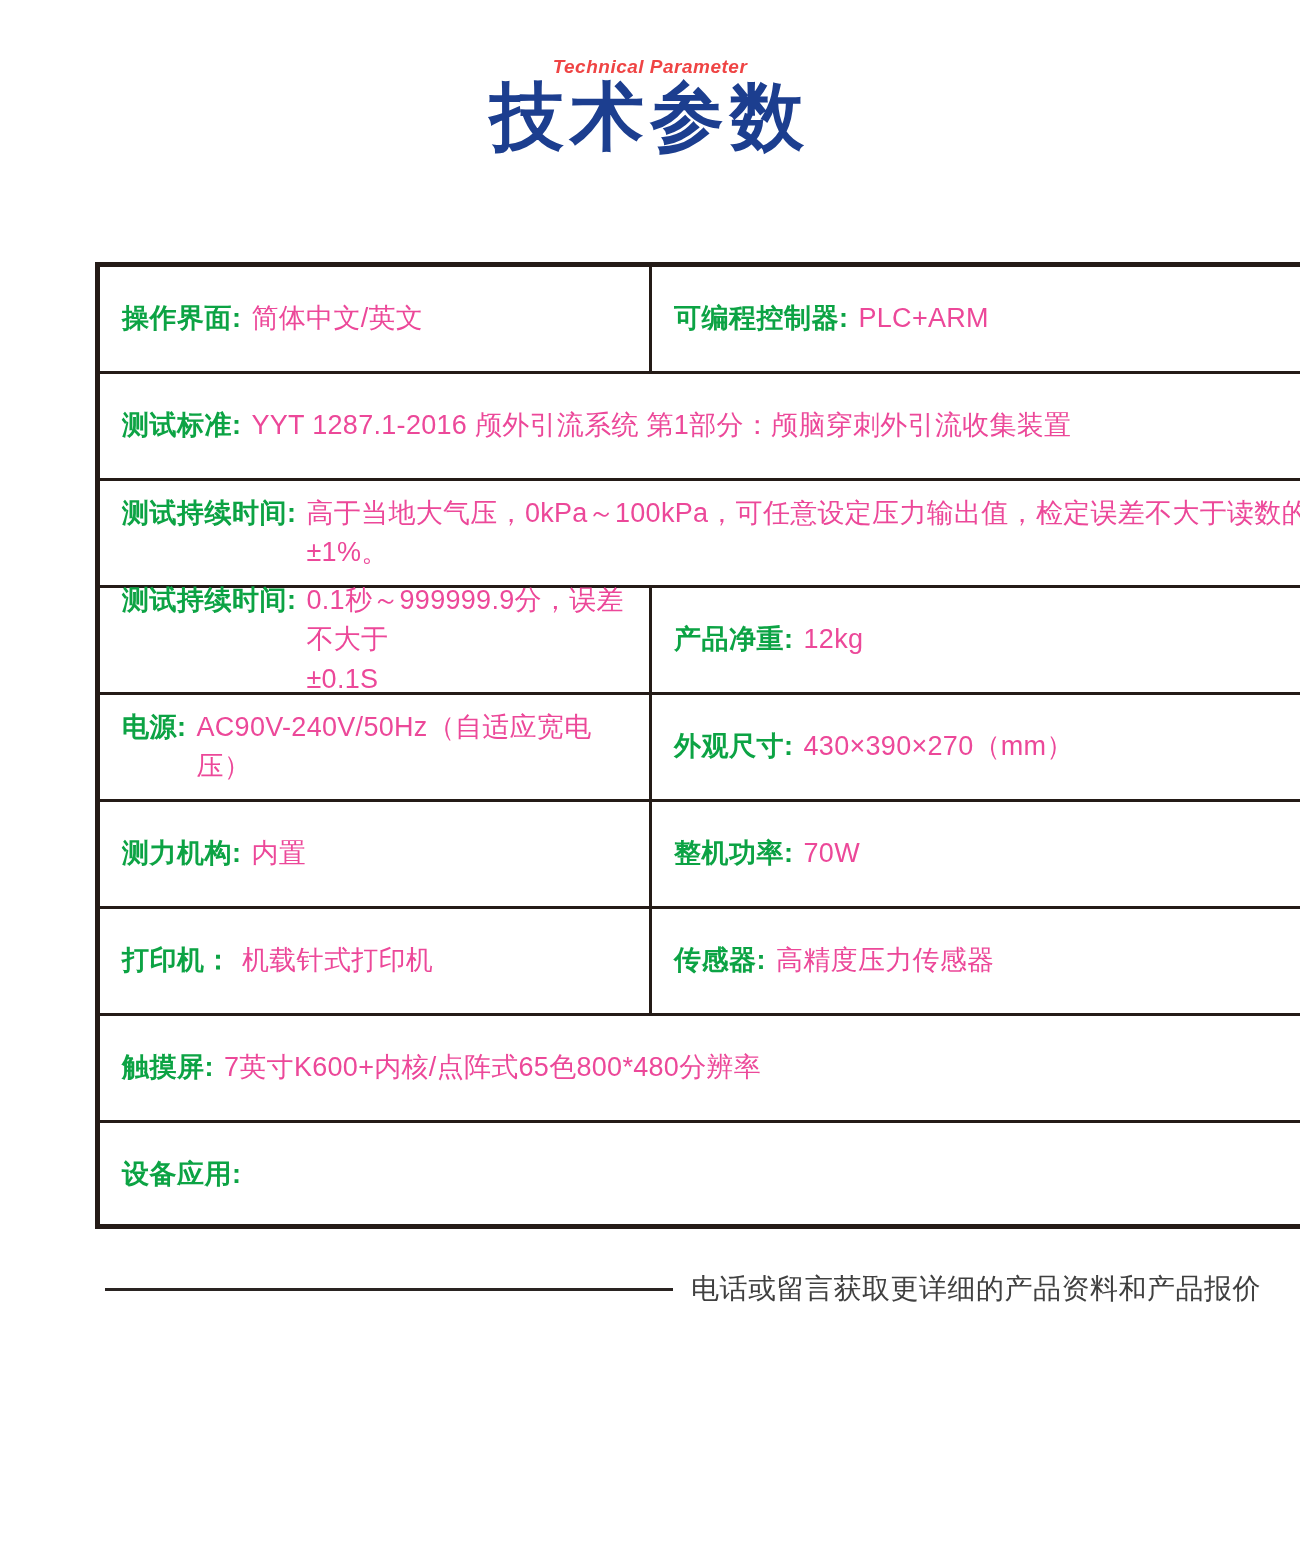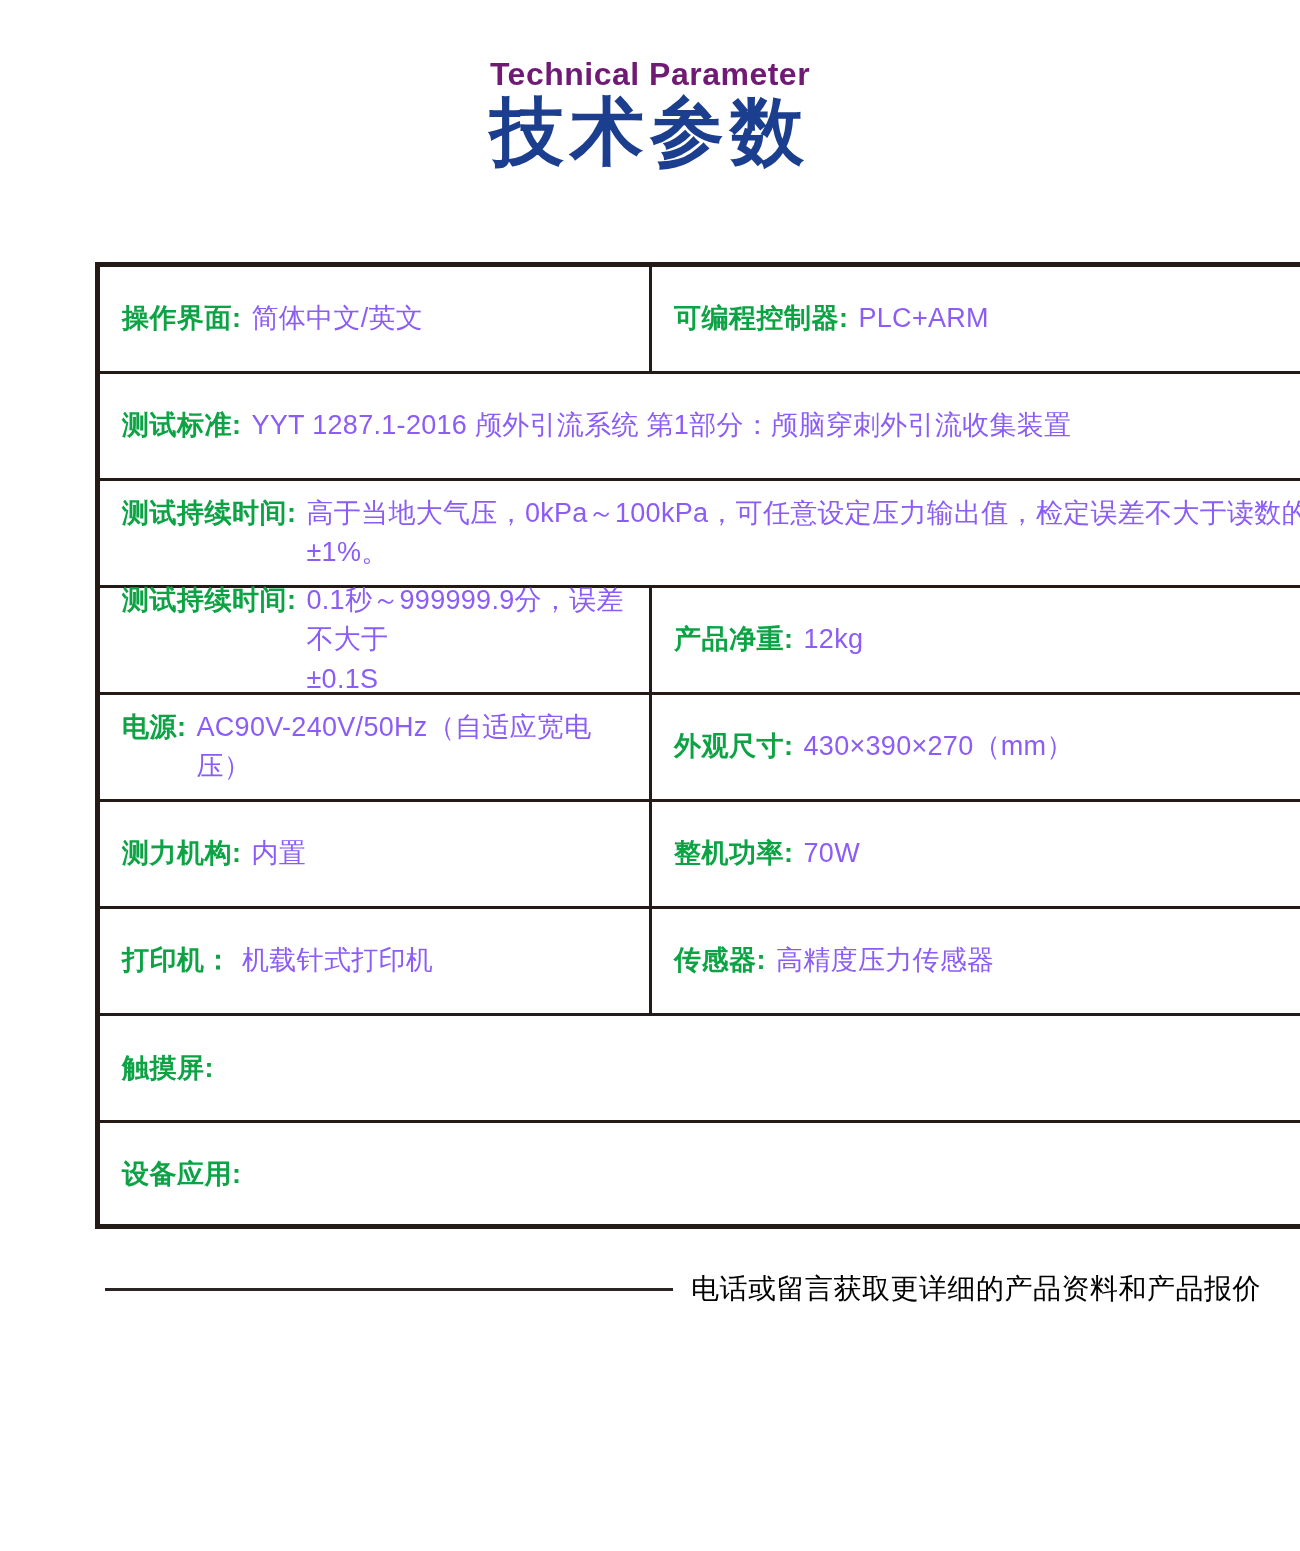--- a/index.html
+++ b/index.html
@@ -6,21 +6,21 @@
   body{
     width:1300px;height:1551px;
     background:#ffffff;
     font-family:"Liberation Sans","DejaVu Sans",sans-serif;
     color:#262020;
     position:relative;
     overflow:hidden;
   }
   .header{position:absolute;top:56px;left:0;width:1300px;text-align:center;}
   .subtitle{
-    font-size:32px;font-weight:bold;color:#701a75;letter-spacing:0.5px;
+    font-size:19px;font-weight:bold;color:#ef4444;letter-spacing:0.5px;font-style:italic;
   }
   .title{
     margin-top:0;
     font-size:74px;font-weight:900;color:#1c3e8f;letter-spacing:6px;line-height:1.05;
   }
 
   .spec-table{
     position:absolute;top:262px;left:95px;width:1272px;
     border:5px solid #241b17;
     box-sizing:border-box;
@@ -45,33 +45,33 @@
     border-right:3px solid #241b17;
   }
   .inner{
     display:flex;align-items:baseline;
   }
   .lbl{
     color:#0ca344;font-weight:bold;font-size:27px;
     white-space:nowrap;margin-right:10px;letter-spacing:0.5px;
   }
   .val{
-    color:#8b5cf6;font-size:27px;line-height:1.45;
+    color:#ec4899;font-size:27px;line-height:1.45;
     white-space:pre-line;letter-spacing:0.3px;
   }
 
   .footer{
     position:absolute;top:1270px;left:105px;width:1110px;
     display:flex;align-items:center;
   }
   .rule{
     width:568px;height:3px;background:#2a2422;flex:0 0 568px;margin-right:18px;
   }
   .note{
-    font-size:28px;color:#000000;letter-spacing:0.5px;white-space:nowrap;
+    font-size:28px;color:#404040;letter-spacing:0.5px;white-space:nowrap;
   }
 </style>
 </head>
 <body>
 
 <div class="header">
   <div class="subtitle">Technical Parameter</div>
   <div class="title">技术参数</div>
 </div>
 
@@ -168,20 +168,21 @@
         <span class="lbl">传感器:</span>
         <span class="val">高精度压力传感器</span>
       </div>
     </div>
   </div>
 
   <div class="t-row">
     <div class="cell">
       <div class="inner">
         <span class="lbl">触摸屏:</span>
+        <span class="val">7英寸K600+内核/点阵式65色800*480分辨率</span>
       </div>
     </div>
   </div>
 
   <div class="t-row tall">
     <div class="cell">
       <div class="inner">
         <span class="lbl">设备应用:</span>
       </div>
     </div>

